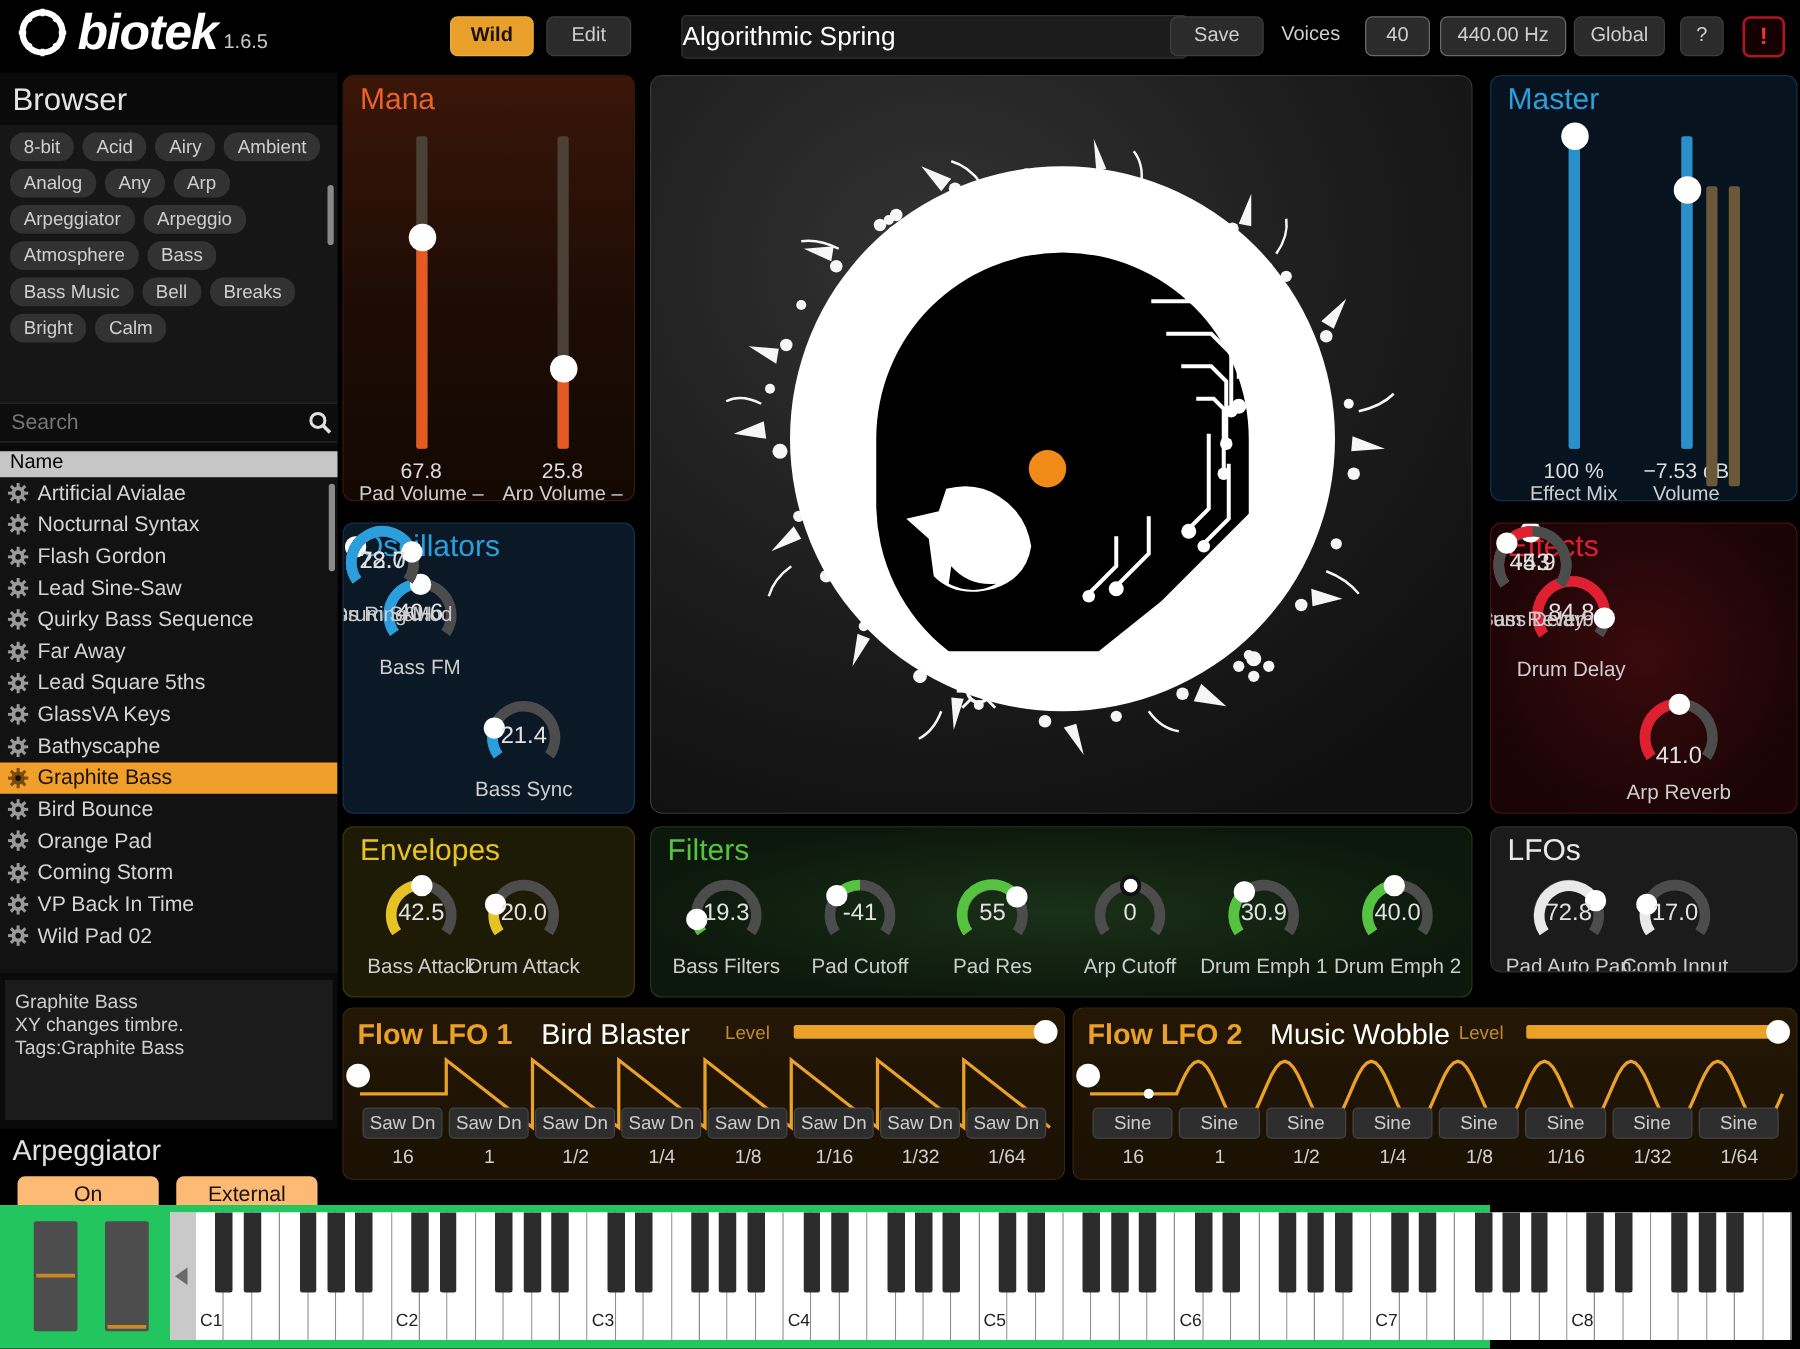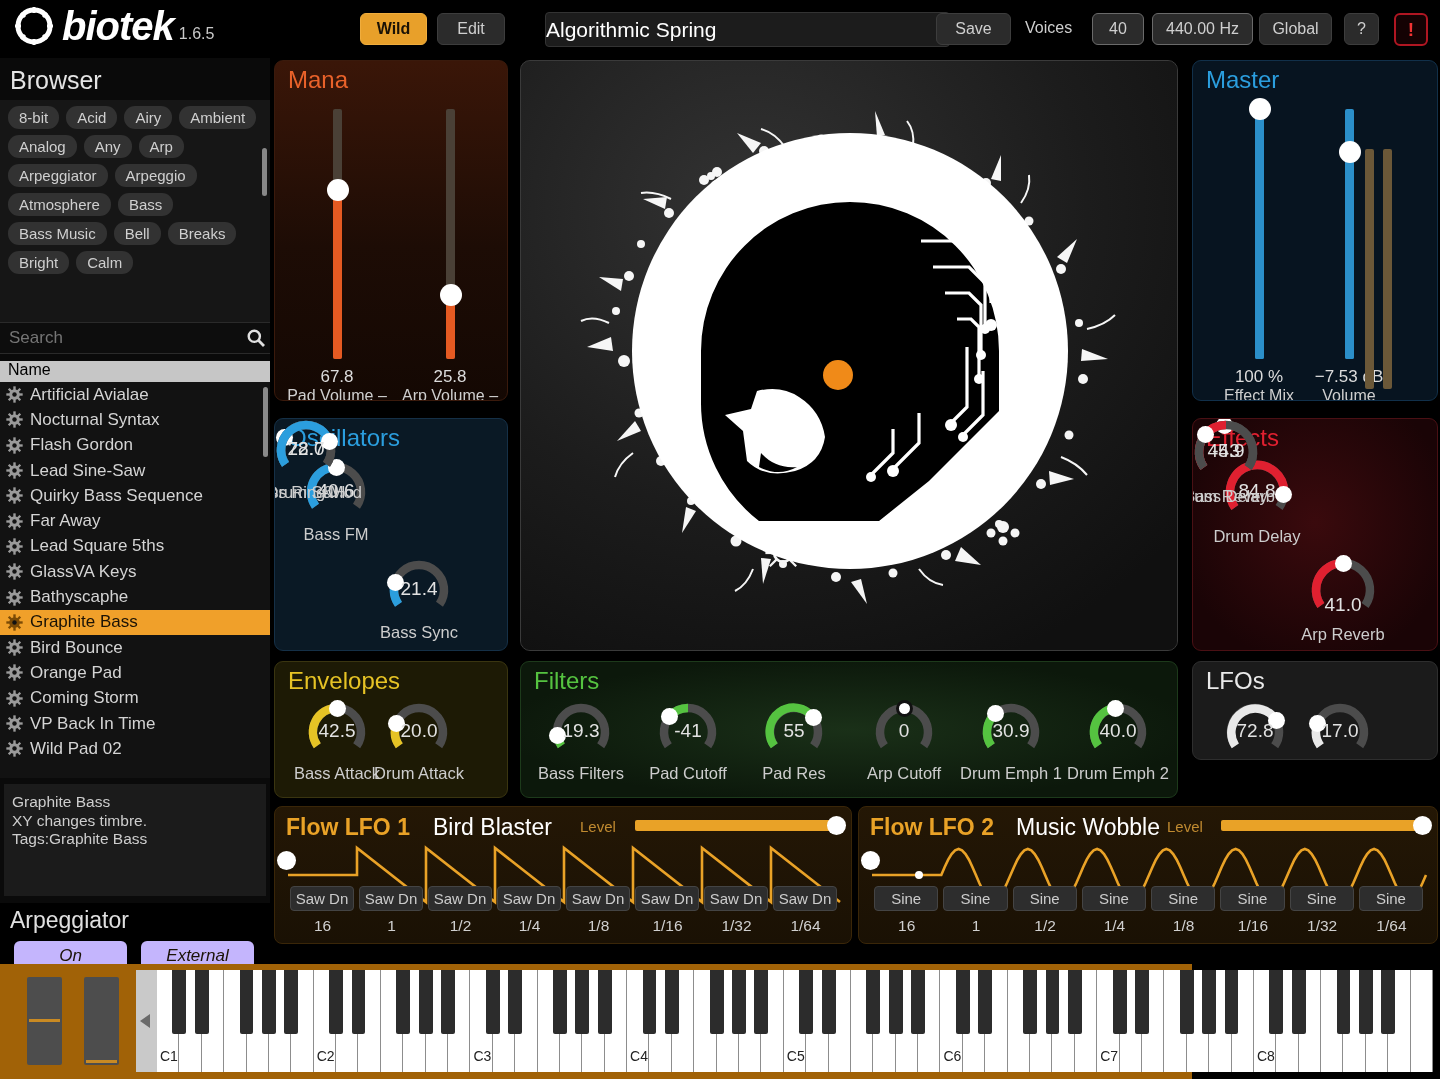--- a/index.html
+++ b/index.html
@@ -61,21 +61,21 @@
   .gicon { width:17px; height:17px; margin-right:7px; flex-shrink:0; }
   #listscroll { position:absolute; right:2px; top:5px; width:5px; height:70px; background:#8a8a8a; border-radius:3px; }
 
   #descbox { position:absolute; left:4px; top:726px; width:262px; height:112px; background:#1b1b1b;
              padding:9px 8px; font-size:15.5px; line-height:18.5px; color:#cdcdcd; }
 
   #arpsec { position:absolute; left:0; top:845px; width:270px; height:119px; background:#000; }
   #arp-title { position:absolute; left:10px; top:4px; font-size:23px; color:#e0e0e0; }
   .arpbtn { position:absolute; height:30px; border-radius:6px; display:flex; align-items:center;
             justify-content:center; font-size:17px; cursor:pointer; }
-  .arpbtn.on { background:#c4b5fd; color:#1a1206;font-style:italic; }
+  .arpbtn.on { background:#fdba74; color:#1a1206; }
   .arpbtn.off { background:#282828; border:1px solid #3c3c3c; color:#cfcfcf; }
   .arpbtn.val { background:#1c1c1c; border:1px solid #5a5a5a; color:#cfcfcf; }
 
   
   .panel { position:absolute; border-radius:9px; overflow:hidden; }
   .ptitle { position:absolute; left:13px; top:5px; font-size:24px; font-weight:500; }
 
   
   #mana { left:274px; top:60px; width:234px; height:341px;
           background:linear-gradient(180deg,#3a1608 0%, #1d0c05 55%, #140803 100%);
@@ -100,21 +100,21 @@
           background:radial-gradient(ellipse at 50% 50%, #1a3018 0%, #0c180b 75%); border:1px solid #1d3a1b; }
   #filt .ptitle { color:#55c340; }
   
   #master { left:1192px; top:60px; width:246px; height:341px; background:#071420; border:1px solid #11304a; }
   #master .ptitle { color:#2b9ede; }
   
   #fx { left:1192px; top:418px; width:246px; height:233px;
         background:radial-gradient(ellipse at 50% 45%, #3a0a0d 0%, #1a0406 80%); border:1px solid #4a1014; }
   #fx .ptitle { color:#e02030; }
   
-  #lfos { left:1192px; top:661px; width:246px; height:99px; background:#1b1b1b; border:1px solid #2e2e2e;padding-left:24px; }
+  #lfos { left:1192px; top:661px; width:246px; height:117px; background:#1b1b1b; border:1px solid #2e2e2e;padding-left:24px; }
   #lfos .ptitle { color:#e9e9e9; }
 
   
   .knob { position:absolute; }
   .knob svg { position:absolute; left:0; top:0; }
   .kval { position:absolute; width:100%; text-align:center; font-size:19px; color:#e2e2e2; }
   .klbl { position:absolute; width:140px; text-align:center; font-size:16.5px; color:#cdcdcd; white-space:nowrap; }
   .kdot { position:absolute; width:17px; height:17px; border-radius:50%; background:#fff; }
 
   
@@ -131,21 +131,21 @@
   .flow-t2 { position:absolute; top:7px; font-size:23px; color:#fff; }
   .flow-lvl-lbl { position:absolute; top:11px; font-size:15px; color:#c08a30; }
   .flow-lvl-track { position:absolute; height:11px; background:#e9a227; border-radius:2px; }
   .flow-lvl-knob { position:absolute; width:19px; height:19px; border-radius:50%; background:#fff; cursor:pointer; }
   .flow-knob-l { position:absolute; width:19px; height:19px; border-radius:50%; background:#fff; cursor:pointer; }
   .shapebtn { position:absolute; height:25px; background:#2d2d2d; border:1px solid #444; border-radius:4px;
               display:flex; align-items:center; justify-content:center; font-size:15px; color:#ccc; cursor:pointer; }
   .divlbl { position:absolute; font-size:15.5px; color:#d0d0d0; text-align:center; }
 
   
-  #kbarea { position:absolute; left:0; top:964px; width:1192px; height:115px; background:#a16207; }
+  #kbarea { position:absolute; left:0; top:964px; width:1192px; height:115px; background:#22c55e; }
   .wheel { position:absolute; top:13px; width:35px; height:88px; background:#4d4d4d; border-radius:2px; cursor:ns-resize; }
   .wheel-line { position:absolute; left:2px; width:31px; height:3px; background:#c98a23; }
   #kb { position:absolute; left:136px; top:6px; width:1297px; height:102px; background:#fff; }
   #kb-scroll { position:absolute; left:0; top:0; width:21px; height:102px; background:#c9c9c9; cursor:pointer; }
   .wkey { position:absolute; top:0; height:102px; background:#fff; border-right:1px solid #8d8d8d; }
   .bkey { position:absolute; top:0; height:64px; background:#2c2c2c; border-radius:0 0 2px 2px; z-index:3; }
   .octlbl { position:absolute; bottom:8px; font-size:14px; color:#222; z-index:4; }
 </style>
 </head>
 <body>

